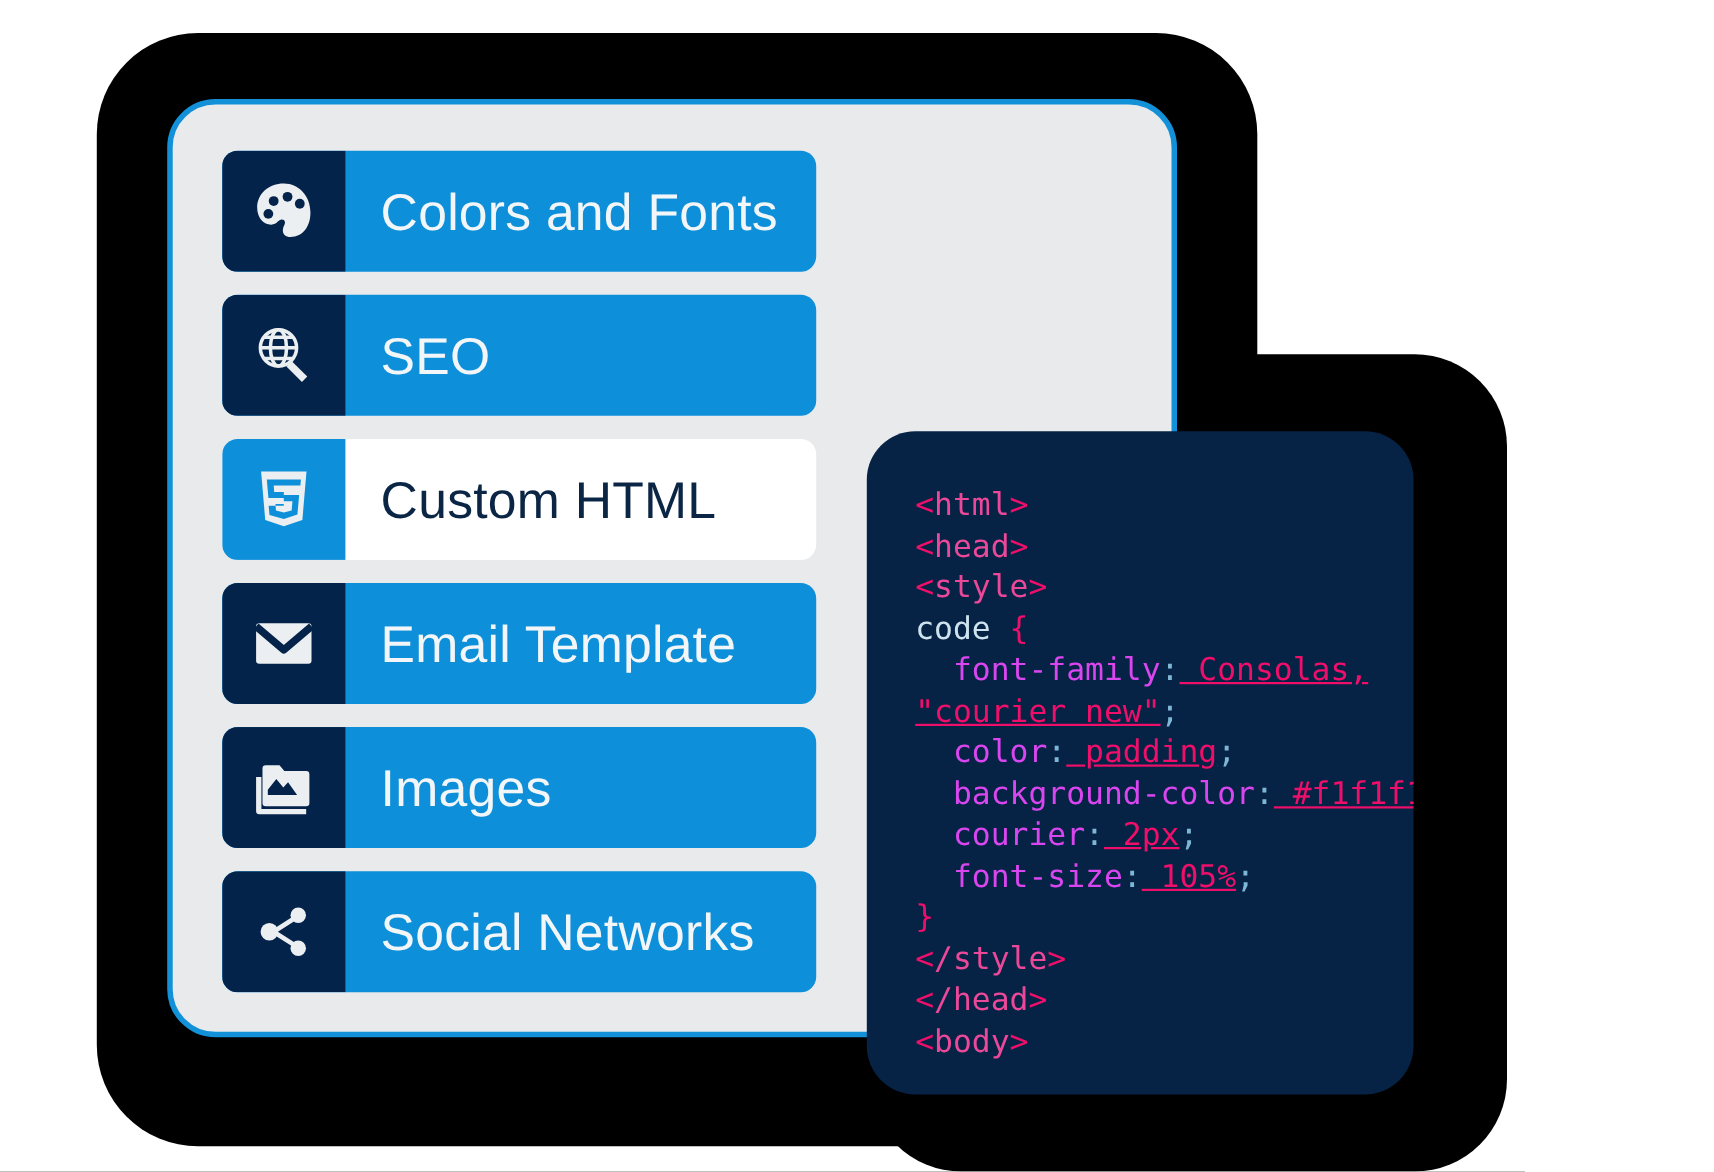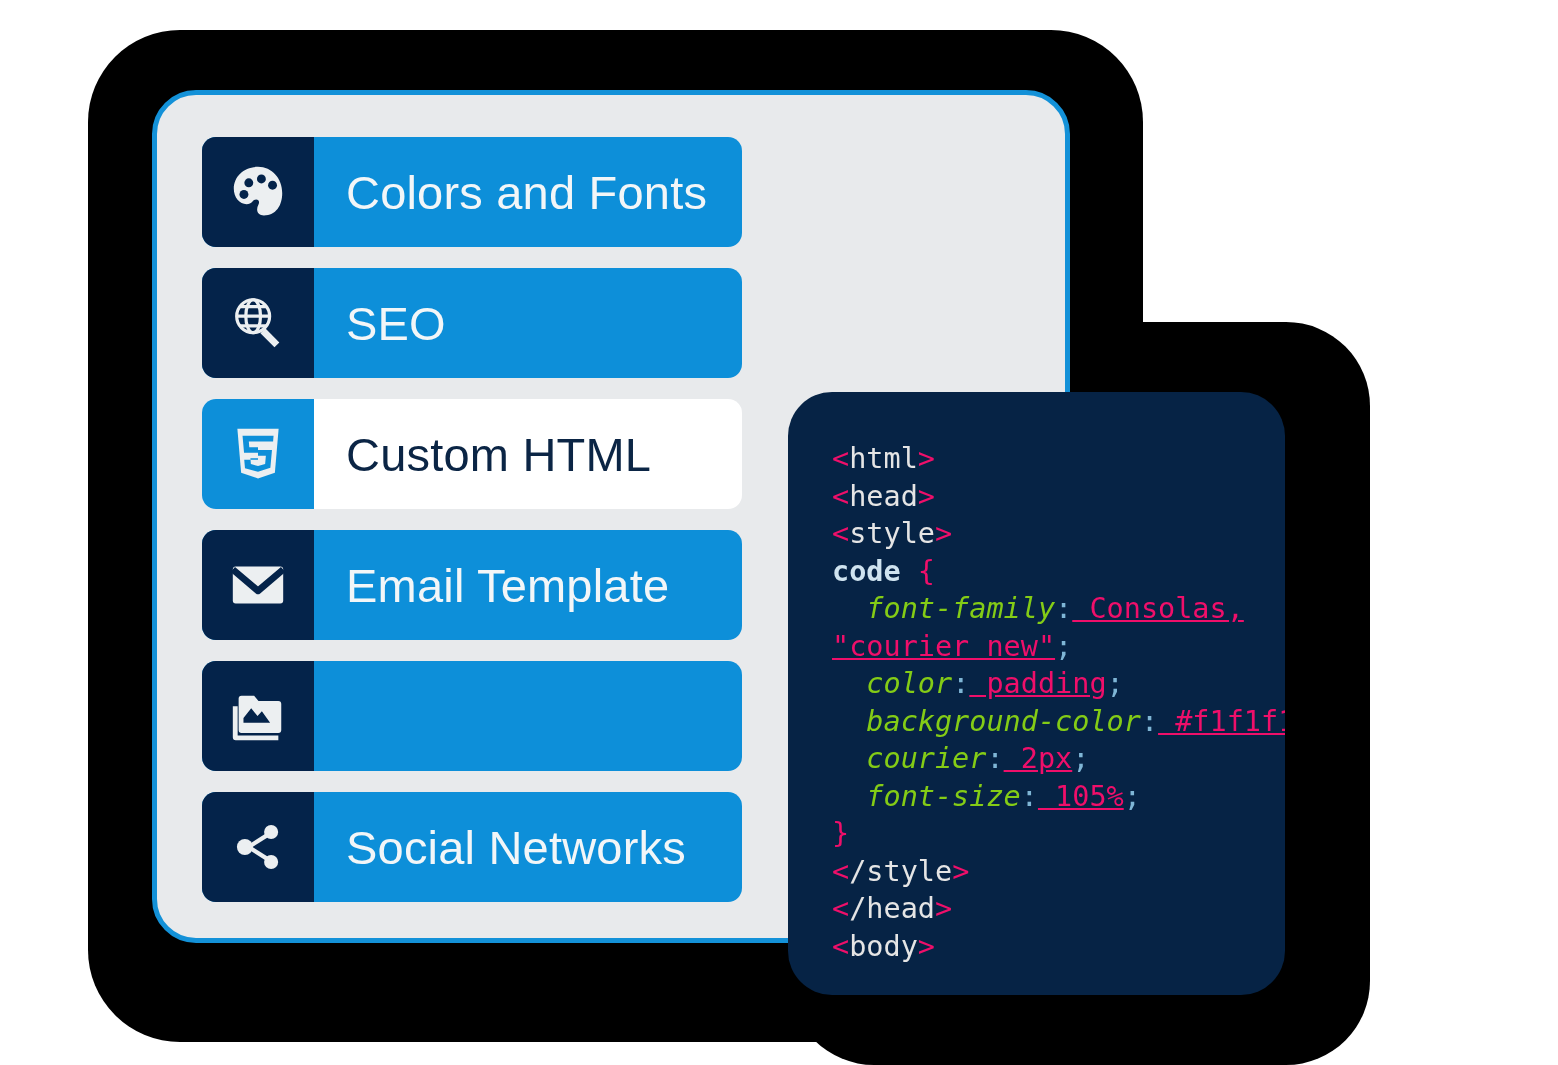--- a/index.html
+++ b/index.html
@@ -112,24 +112,24 @@
     padding: 48px 30px 30px 44px;
     overflow: hidden;
   }
   .code-block {
     font-family: "DejaVu Sans Mono", "Liberation Mono", monospace;
     font-size: 28.5px;
     line-height: 37.5px;
     white-space: pre;
     margin: 0;
   }
-  .tok-tag    { color: #e5e5e5; }
+  .tok-tag    { color: #ec4899; }
   .tok-brk    { color: #ef0f6a; }
-  .tok-sel    { color: #cfe3ef; font-weight: bold; }
-  .tok-prop   { color: #84cc16; font-style: italic; }
+  .tok-sel    { color: #cfe3ef; }
+  .tok-prop   { color: #d946ef; }
   .tok-punct  { color: #7fb6d6; }
   .tok-val    { color: #ef0f6a; text-decoration: underline; }
   .tok-brace  { color: #ef0f6a; }
 </style>
 </head>
 <body>
 
 <div class="shadow-main"></div>
 <div class="shadow-code"></div>
 
@@ -183,20 +183,21 @@
       </div>
       <div class="menu-item">
         <div class="icon-box">
           <svg viewBox="0 0 64 64" width="62" height="62" aria-hidden="true">
     <path fill="#eceff1" d="M6 17h16l5 6h12v27a3 3 0 0 1-3 3H9a3 3 0 0 1-3-3V17z" opacity="0"></path>
     <path fill="#eceff1" d="M19 11h13l4.5 5.5H57a3 3 0 0 1 3 3v27a3 3 0 0 1-3 3H19a3 3 0 0 1-3-3V14a3 3 0 0 1 3-3z" transform="translate(-4,0)"></path>
     <path fill="#04234a" d="M21 36l8-10 6.5 8 4.5-5 8.5 12H21z" transform="translate(-4,-2)"></path>
     <path fill="#eceff1" d="M8 22v30h42v5H6a3 3 0 0 1-3-3V22z" transform="translate(3,0)"></path>
   </svg>
         </div>
+        <div class="label">Images</div>
       </div>
       <div class="menu-item">
         <div class="icon-box">
           <svg viewBox="0 0 64 64" width="60" height="60" aria-hidden="true">
     <g stroke="#eceff1" stroke-width="4.5" fill="none">
       <line x1="22" y1="32" x2="44" y2="18"></line>
       <line x1="22" y1="32" x2="44" y2="46"></line>
     </g>
     <circle cx="18" cy="32" r="8.5" fill="#eceff1"></circle>
     <circle cx="46" cy="16" r="7.5" fill="#eceff1"></circle>

